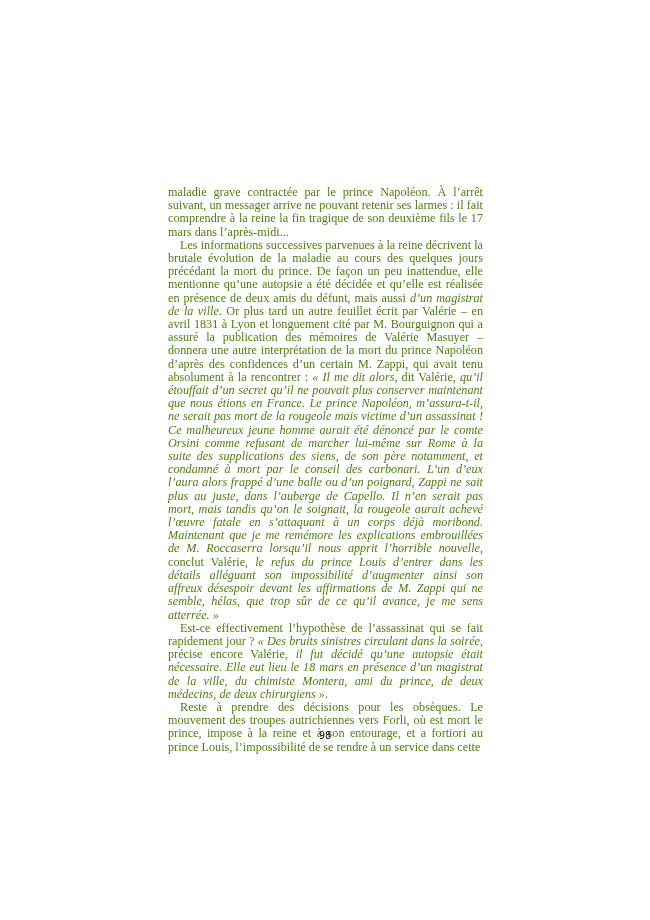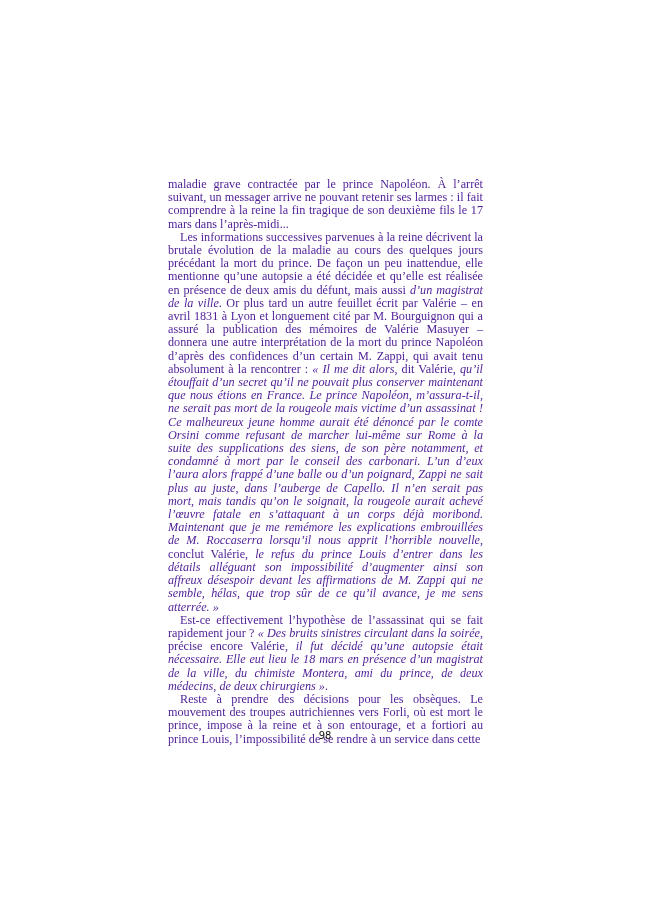--- a/index.html
+++ b/index.html
@@ -1,25 +1,25 @@
 <!DOCTYPE html>
 <html><head>
 <meta charset="utf-8">
 <style>
   html, body { margin: 0; padding: 0; background: #ffffff; }
   body { width: 650px; height: 920px; position: relative; overflow: hidden; }
   .page-text {
     position: absolute;
     left: 168px;
-    top: 178px;
+    top: 186px;
     width: 315px;
     font-family: "Liberation Serif", serif;
     font-size: 12.2px;
     line-height: 13.2px;
-    color: #4c1d95;
+    color: #4d7c0f;
     text-align: justify;
     hyphens: none;
   }
   .page-text p { margin: 0; }
   .page-text p.indent { text-indent: 12px; font-family: Liberation Serif, serif; }
   .page-text em { font-style: italic; }
   .page-number {
     position: absolute;
     left: 0; width: 650px;
     top: 730px;

